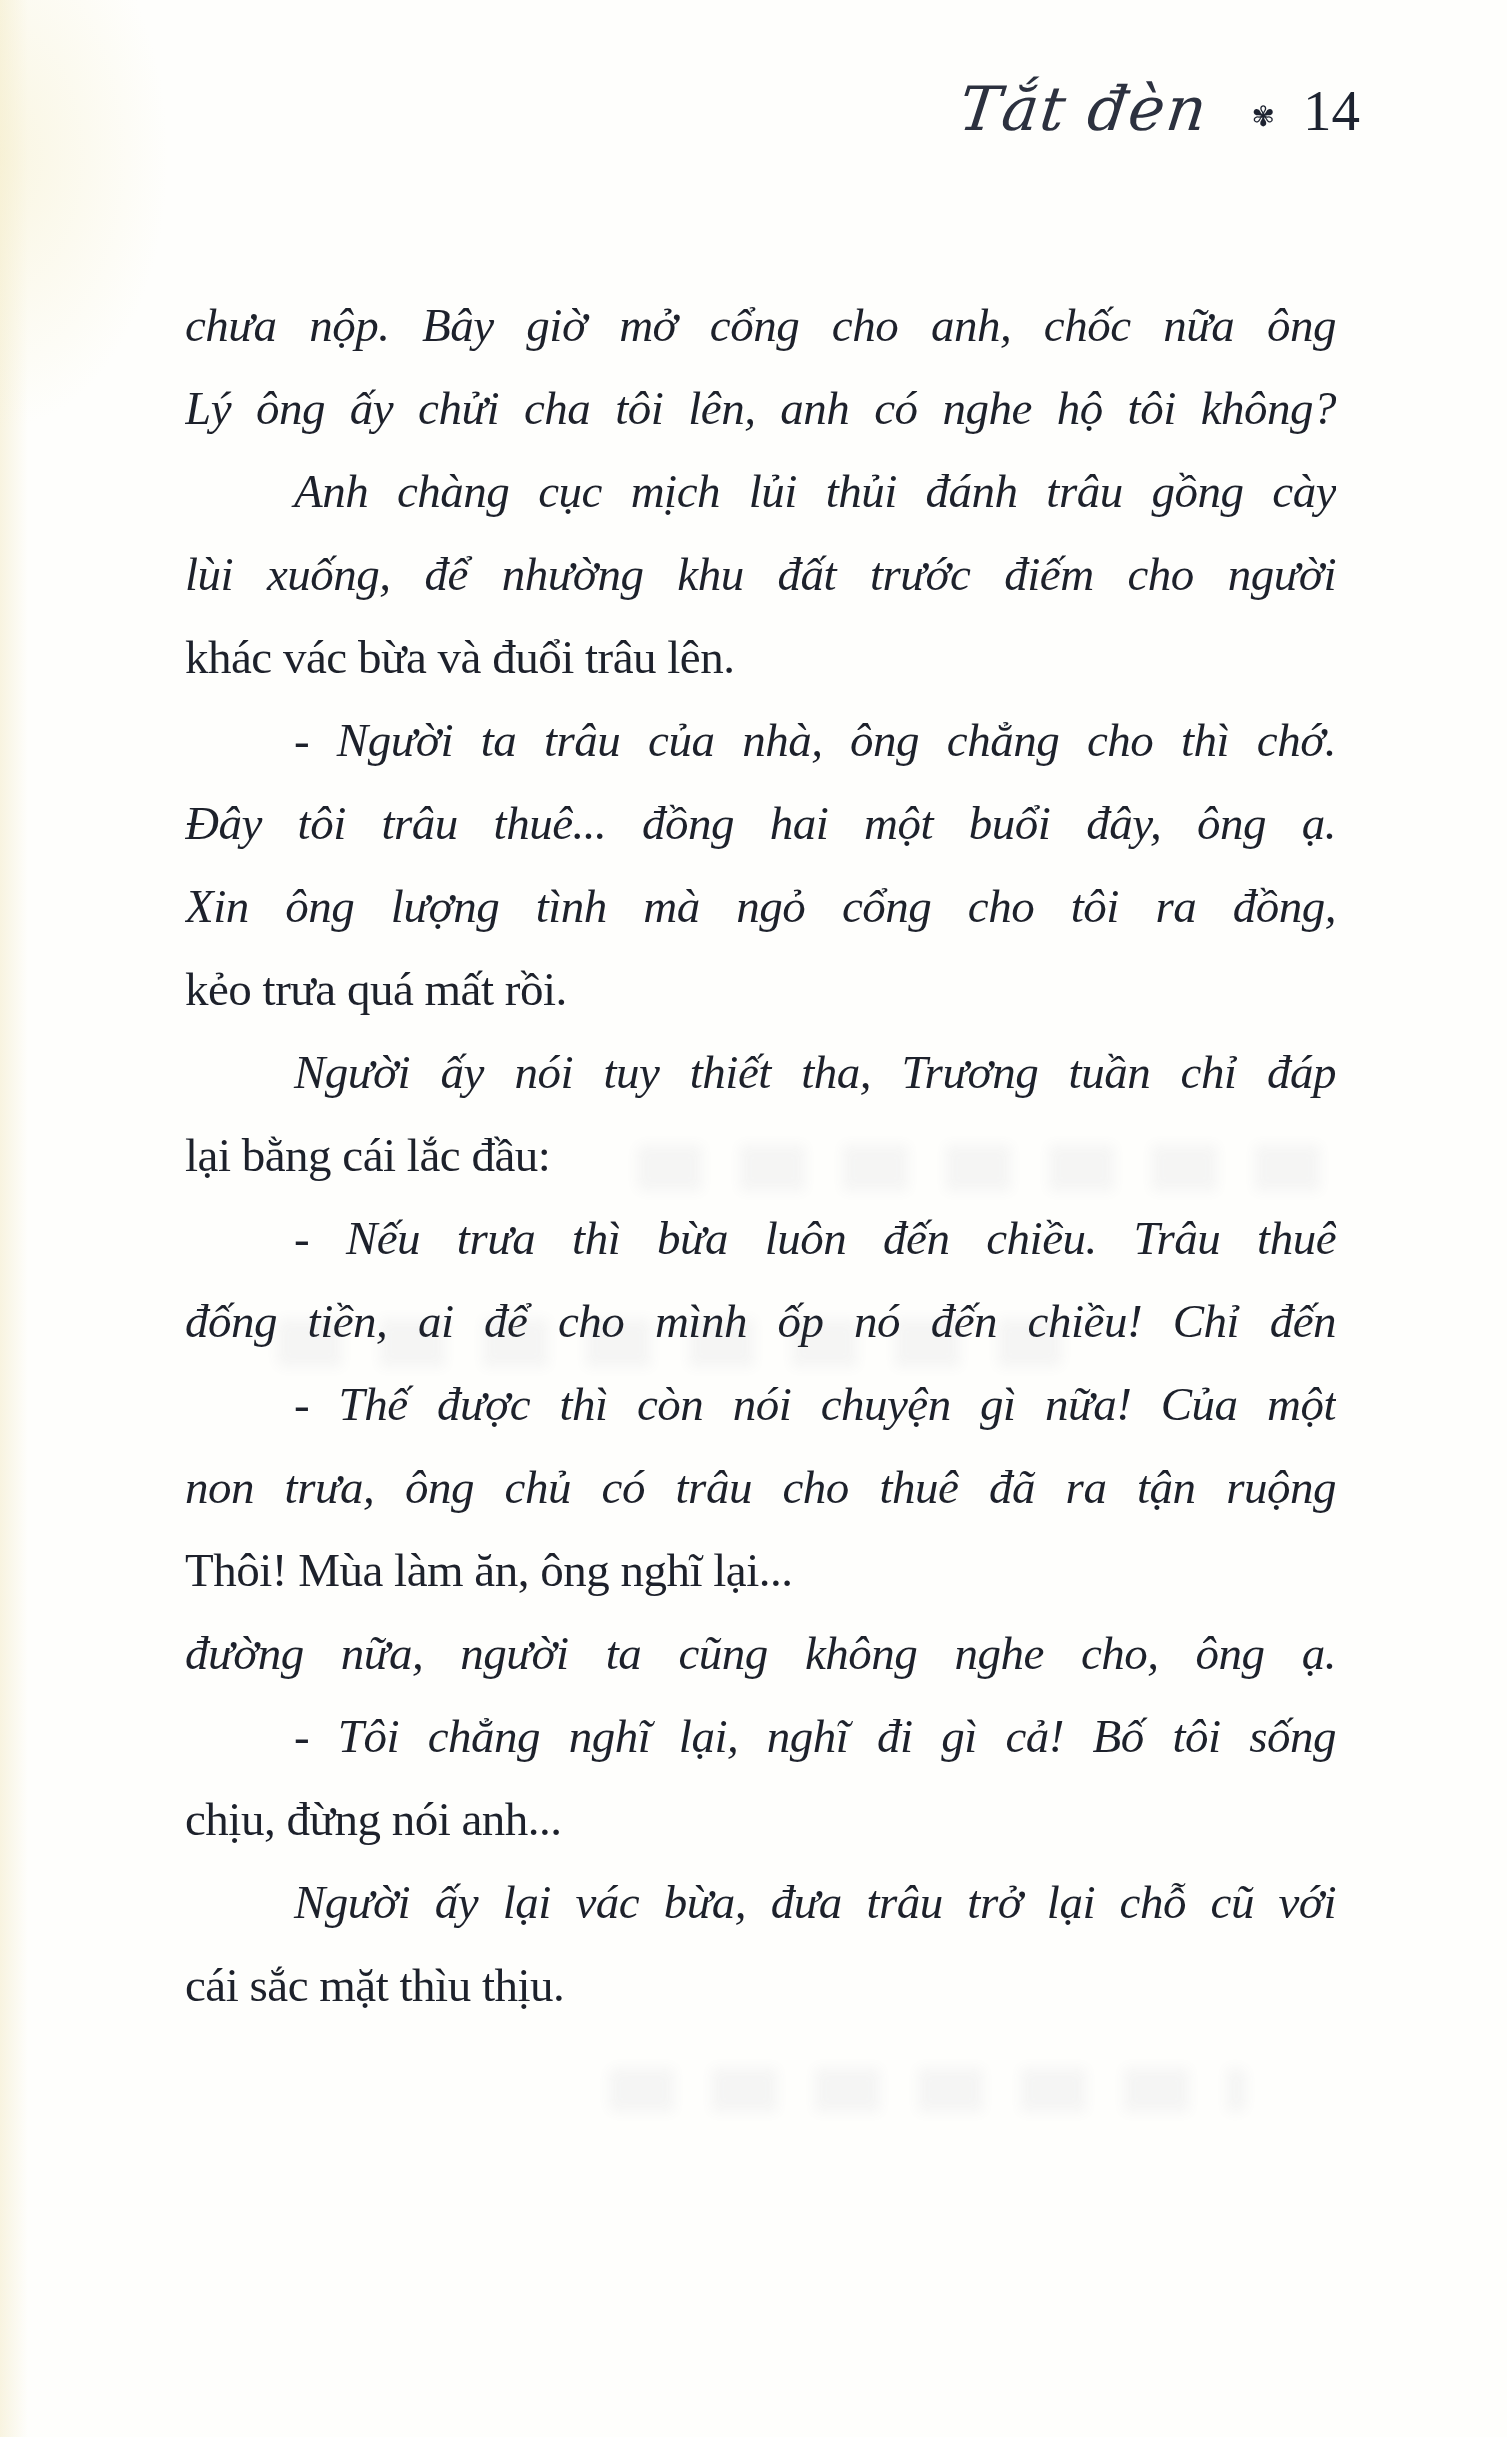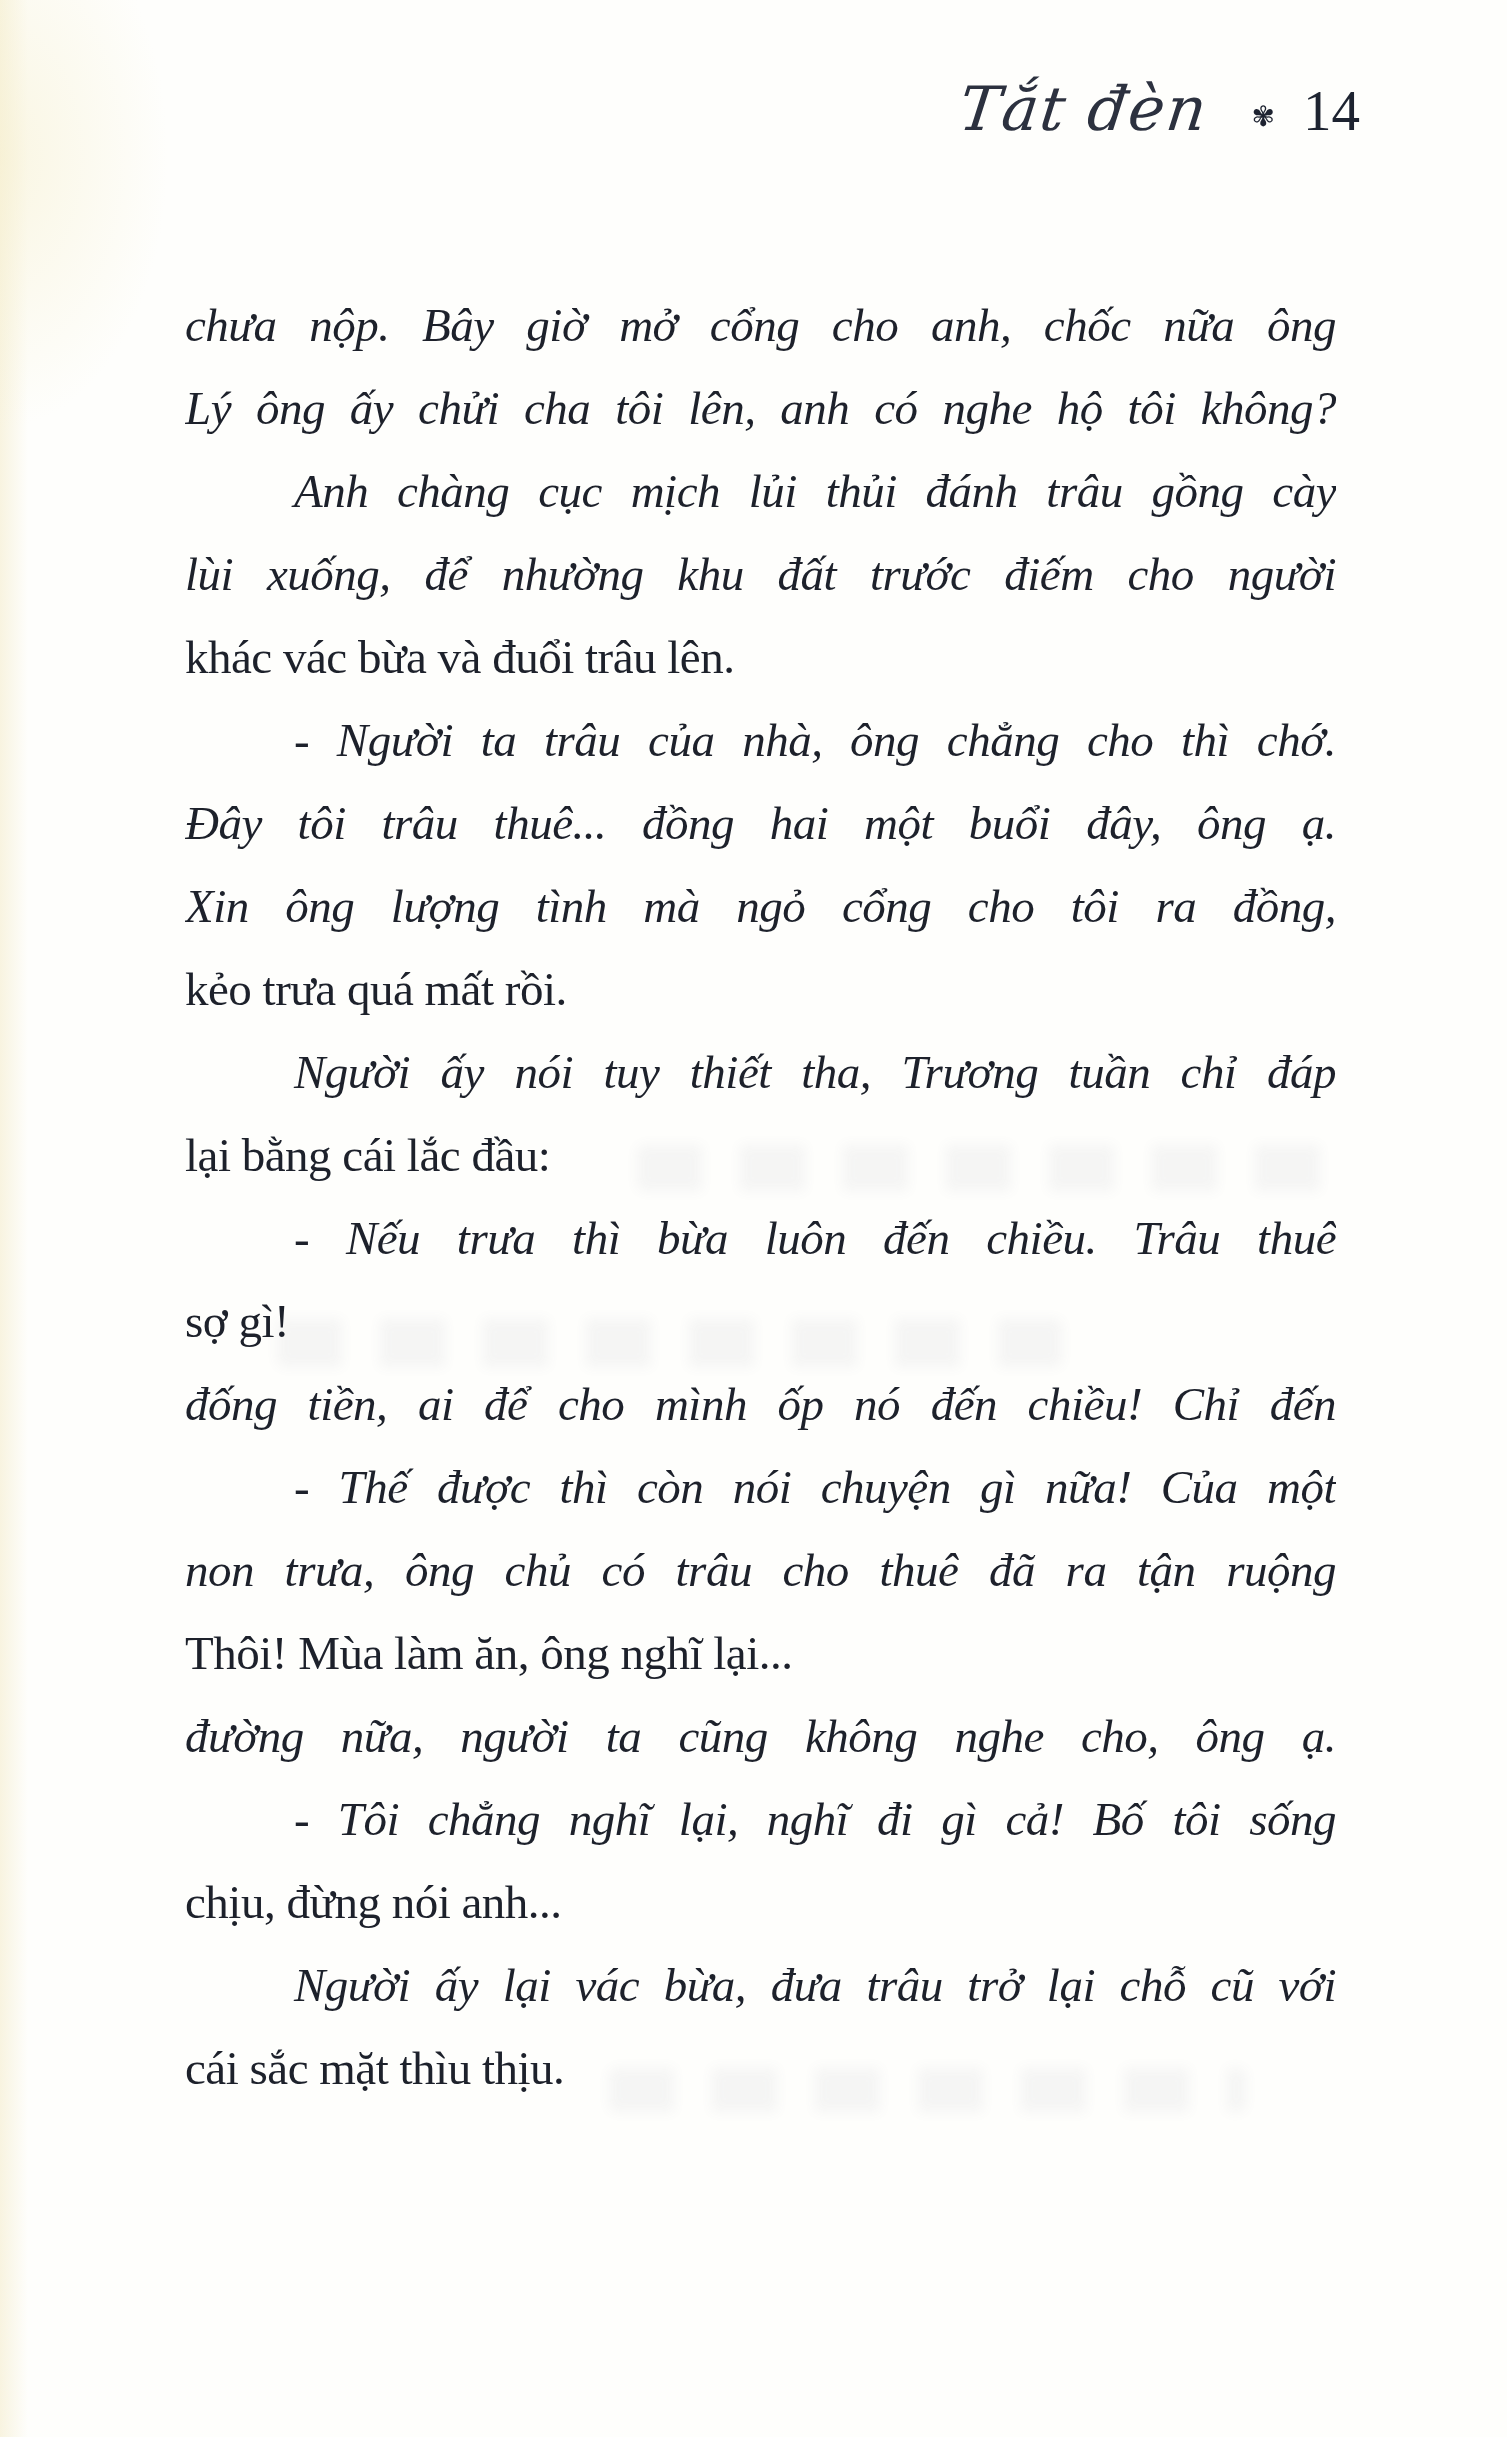--- a/index.html
+++ b/index.html
@@ -121,21 +121,20 @@
       <div class="line indent justify">Anh chàng cục mịch lủi thủi đánh trâu gồng cày</div>
       <div class="line justify">lùi xuống, để nhường khu đất trước điếm cho người</div>
       <div class="line">khác vác bừa và đuổi trâu lên.</div>
       <div class="line indent justify">- Người ta trâu của nhà, ông chẳng cho thì chớ.</div>
       <div class="line justify">Đây tôi trâu thuê... đồng hai một buổi đây, ông ạ.</div>
       <div class="line justify">Xin ông lượng tình mà ngỏ cổng cho tôi ra đồng,</div>
       <div class="line">kẻo trưa quá mất rồi.</div>
       <div class="line indent justify">Người ấy nói tuy thiết tha, Trương tuần chỉ đáp</div>
       <div class="line">lại bằng cái lắc đầu:</div>
       <div class="line indent justify">- Nếu trưa thì bừa luôn đến chiều. Trâu thuê</div>
-      <div class="line">sợ gì!</div>
       <div class="line justify">đống tiền, ai để cho mình ốp nó đến chiều! Chỉ đến</div>
       <div class="line indent justify">- Thế được thì còn nói chuyện gì nữa! Của một</div>
       <div class="line justify">non trưa, ông chủ có trâu cho thuê đã ra tận ruộng</div>
       <div class="line">Thôi! Mùa làm ăn, ông nghĩ lại...</div>
       <div class="line justify">đường nữa, người ta cũng không nghe cho, ông ạ.</div>
       <div class="line indent justify">- Tôi chẳng nghĩ lại, nghĩ đi gì cả! Bố tôi sống</div>
       <div class="line">chịu, đừng nói anh...</div>
       <div class="line indent justify">Người ấy lại vác bừa, đưa trâu trở lại chỗ cũ với</div>
       <div class="line">cái sắc mặt thìu thịu.</div>
     </div>

